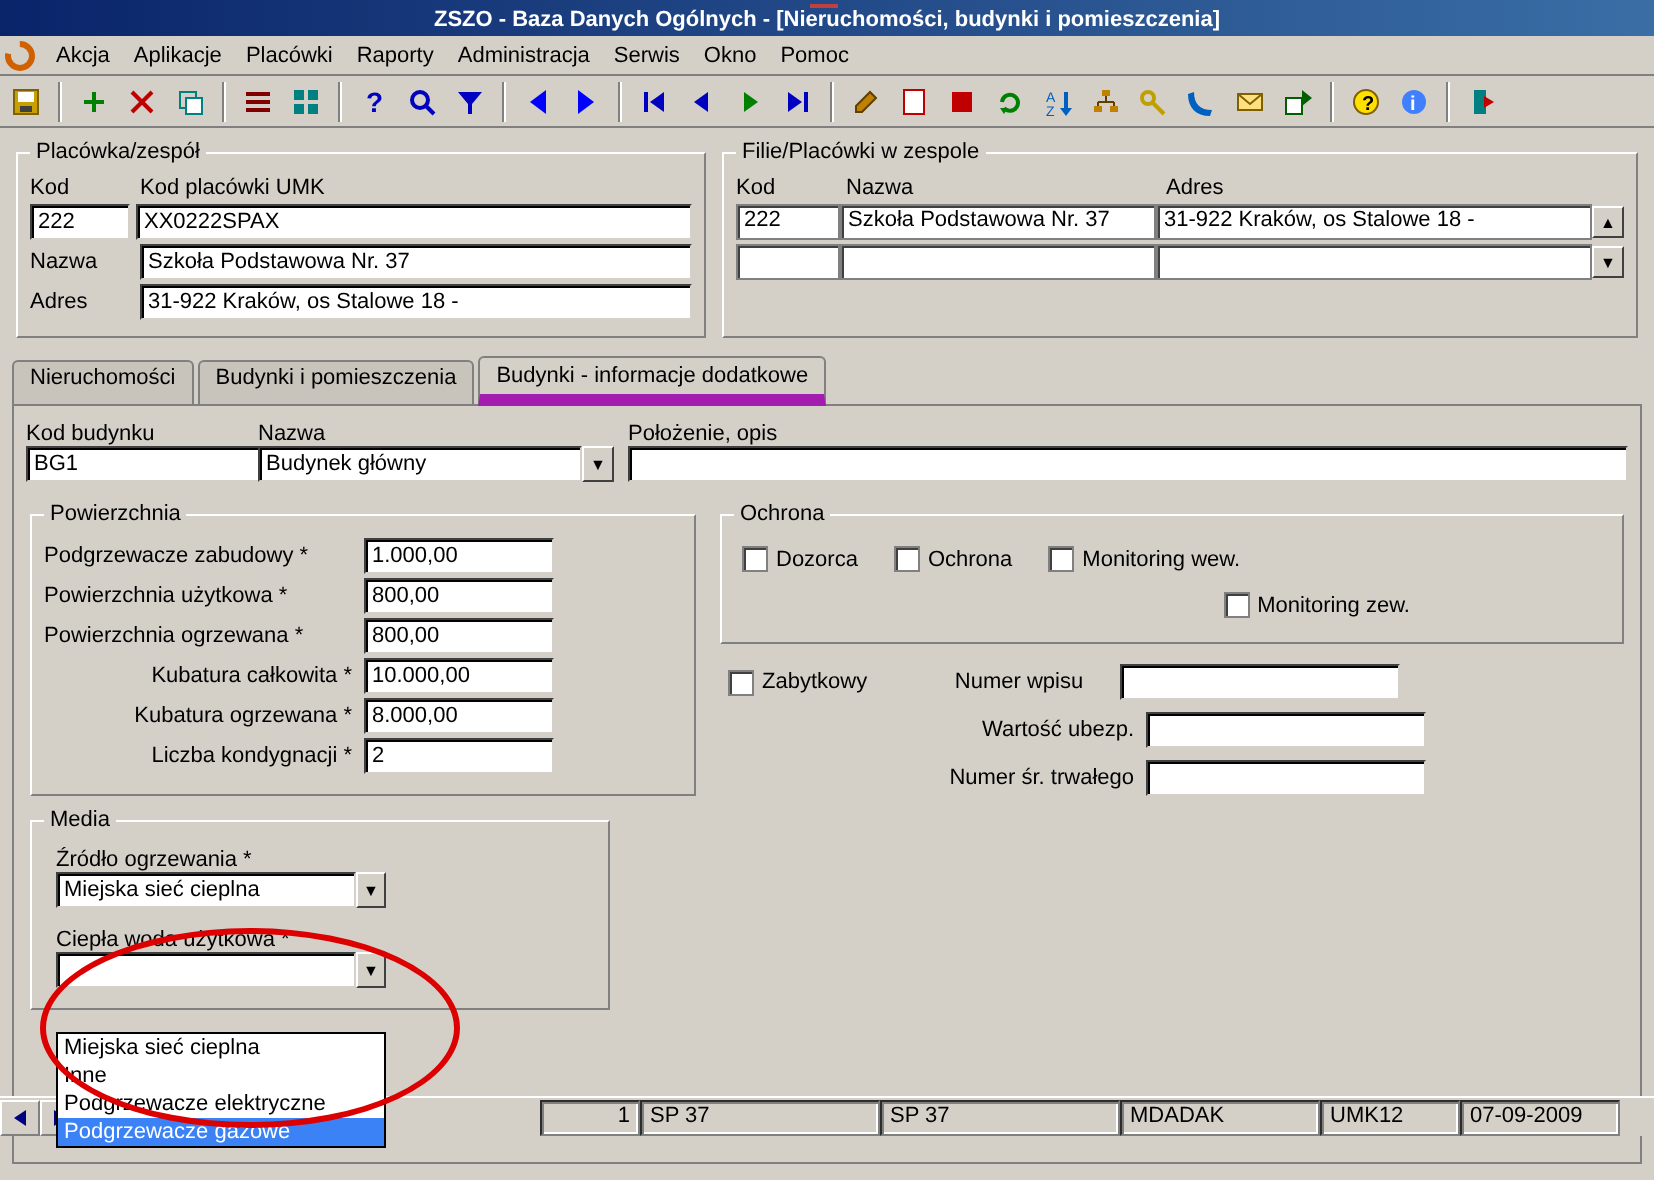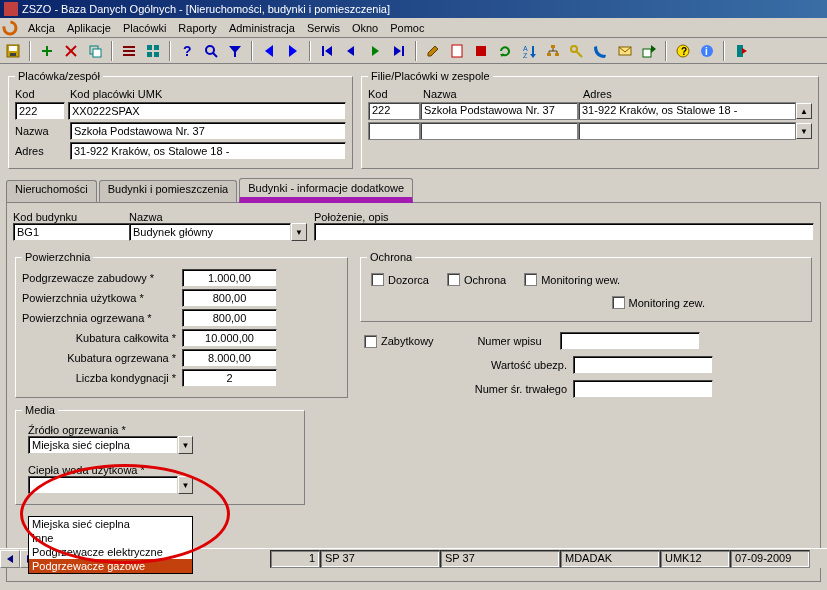--- a/index.html
+++ b/index.html
@@ -1,17 +1,17 @@
 <!DOCTYPE html>
 <html><head>
 <meta charset="utf-8">
 <style>
   * { box-sizing: border-box; margin: 0; padding: 0; }
   body { font-family: Tahoma, Arial, sans-serif; font-size: 11px; background: #d4d0c8; width: 827px; height: 590px; overflow: hidden; position: relative; }
-  .titlebar { background: linear-gradient(to right, #0a246a, #3a6ea5); color: white; height: 18px; padding: 2px 4px; font-weight: normal; font-size: 11px; display: flex; align-items: center; }
+  .titlebar { background: linear-gradient(to right, #0a246a, #3a6ea5); color: white; height: 18px; padding: 2px 4px; font-weight: bold; font-size: 11px; display: flex; align-items: center; flex-direction: column; }
   .titlebar-icon { width: 14px; height: 14px; background:#c04040; margin-right:4px; display:inline-block;}
   .menubar { background: #d4d0c8; border-bottom: 1px solid #808080; height: 20px; display: flex; align-items: center; padding-left: 2px; }
   .menubar span:first-child{ width:16px;height:16px;display:inline-block;margin-right:4px;}
   .menubar span:first-child svg{width:16px;height:16px;}
   .menubar span.mi { padding: 2px 6px; cursor: default; }
   .toolbar { background: #d4d0c8; height: 26px; border-bottom: 1px solid #808080; display: flex; align-items: center; padding: 2px; gap:2px;}
   .tbtn { width: 22px; height: 22px; border: 1px solid transparent; display: flex; align-items: center; justify-content: center; cursor: pointer; }
   .tsep { width: 2px; height: 20px; border-left: 1px solid #808080; border-right: 1px solid #fff; margin: 0 3px; }
   .content { padding: 4px 6px; background: #d4d0c8; }
   fieldset { border: 1px solid #808080; border-top-color:#fff; border-left-color:#fff; margin: 2px; padding: 4px 6px 6px 6px; position: relative; }
@@ -24,26 +24,26 @@
   .selbtn { width:16px; height:18px; background:#d4d0c8; border:1px solid #fff; border-right-color:#404040;border-bottom-color:#404040; display:flex;align-items:center;justify-content:center;font-size:8px;}
   .topgrid { display:flex; gap:4px;}
   .tabs { display:flex; margin-top:6px; }
   .tab { border:1px solid #808080; border-bottom:none; padding:3px 8px; background:#d4d0c8; margin-right:2px; font-size:11px; border-top-left-radius:3px; border-top-right-radius:3px; position:relative; top:1px;}
   .tab.active { background:#d4d0c8; z-index:2; border-bottom:6px solid #a21caf;}
   .tab.inactive { background:#c8c4bc; top:3px; padding:2px 8px;}
   .tabpane { border:1px solid #808080; padding:6px; background:#d4d0c8;}
   .chk { width:13px;height:13px;border:1px solid #808080;background:#fff;display:inline-block;margin-right:4px;box-shadow:inset 1px 1px 0 #404040;}
   .dropdown-list { position:absolute; background:#fff; border:1px solid #000; font-size:11px; z-index:100; width:165px;}
   .dropdown-list div { padding:1px 3px; }
-  .dropdown-list div.sel-item { background:#c2410c; color:#fff;}
+  .dropdown-list div.sel-item { background:#3b82f6; color:#fff;}
   .statusbar { position:absolute; bottom:22px; left:0; right:0; height:20px; background:#d4d0c8; border-top:1px solid #fff; display:flex; align-items:center;}
   .statusbar .navbtn{width:20px;height:18px;border:1px solid #fff;border-right-color:#808080;border-bottom-color:#808080;display:flex;align-items:center;justify-content:center;background:#d4d0c8;}
   .statusbar .cell{border:1px inset #808080; height:18px; padding:1px 4px; font-size:11px; background:#d4d0c8; box-shadow:inset 1px 1px 0 #808080, inset -1px -1px 0 #fff;}
   .ellipse-mark { position:absolute; border:3px solid #d00; border-radius:50%; width:210px; height:100px; pointer-events:none; z-index:200;}
-  .ralign input{ text-align:center;}
+  .ralign input{ text-align:left;}
   .headcell{font-size:11px;}
   .gridcell{border:1px solid #808080;box-shadow:inset 1px 1px 0 #404040, inset -1px -1px 0 #fff;background:#fff;height:18px;padding:1px 3px;font-size:11px;}
   .scrollbtn{width:16px;height:16px;background:#d4d0c8;border:1px solid #fff;border-right-color:#404040;border-bottom-color:#404040;display:flex;align-items:center;justify-content:center;font-size:8px;}
 </style>
 </head>
 <body>
 
 <div class="titlebar">
   <span class="titlebar-icon"></span>
   <span>ZSZO - Baza Danych Ogólnych - [Nieruchomości, budynki i pomieszczenia]</span>

